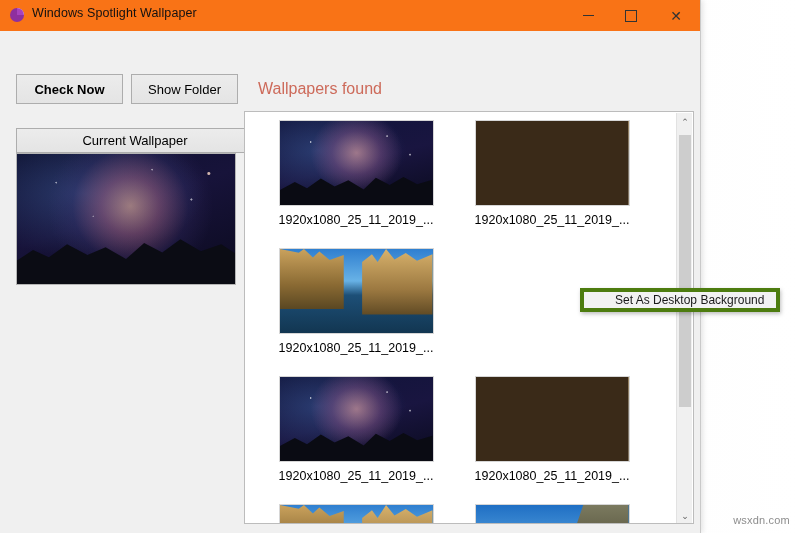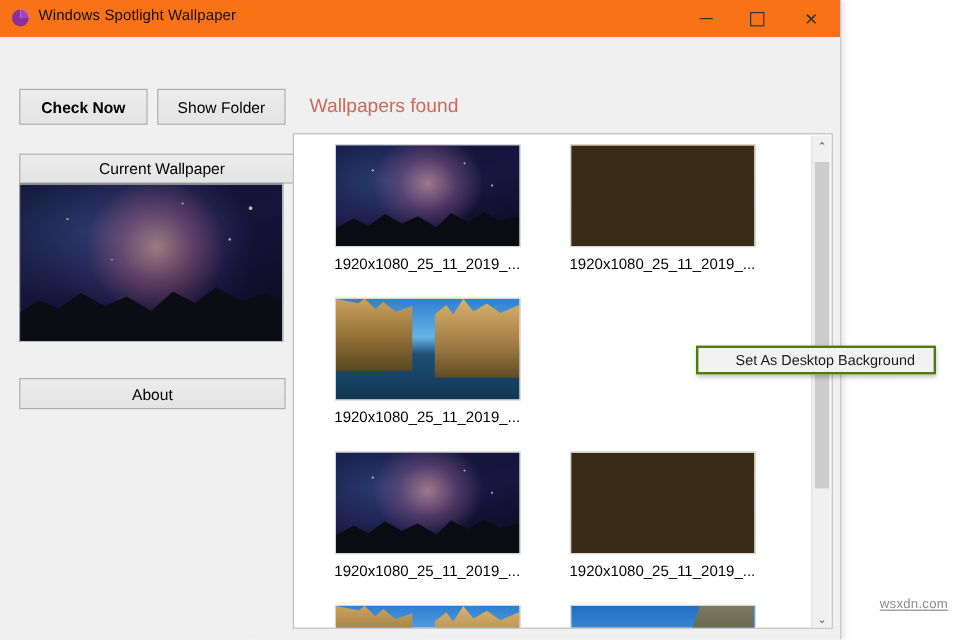--- a/index.html
+++ b/index.html
@@ -265,42 +265,41 @@
     top: 22px; height: 272px;
     background: #cdcdcd;
   }
 
   
   .ctxmenu {
     position: absolute;
     left: 580px; top: 288px;
     width: 200px; height: 24px;
     background: #f2f2f2;
-    border: 2px solid #4d7c0f;
+    border: 4px solid #4d7c0f;
     box-shadow: 1px 2px 4px rgba(0,0,0,0.25);
     box-sizing: border-box;
     z-index: 40;
   }
   .ctxitem {
     width: 100%; height: 100%;
     display: flex; align-items: center;
     padding-left: 31px;
     box-sizing: border-box;
     font-size: 12px;
     color: #1a1a1a;
     white-space: nowrap;
   }
 
   .watermark {
     position: absolute;
-    right: 10px; bottom: 23px;
+    right: 10px; bottom: 7px;
     font-size: 11px;
     color: #8d8d8d;
     letter-spacing: 0.2px;
-    text-decoration: underline;
   }
 </style>
 </head>
 <body>
 
 <div id="root">
 
   <div class="desktop-bg"></div>
 
   <div class="window">
@@ -324,21 +323,20 @@
       <div class="winbtn close" id="btn-close">
         <span class="glyph-close">✕</span>
       </div>
     </div>
 
     <div class="client">
 
       <div class="btn" id="btn-check-now">Check Now</div>
       <div class="btn" id="btn-show-folder">Show Folder</div>
       <div class="btn" id="btn-current-wp">Current Wallpaper</div>
-      <div class="btn" id="btn-about">About</div>
 
       <div class="status-label">Wallpapers found</div>
 
       <div class="preview">
         <div class="wp-milkyway"></div>
       </div>
 
       <div class="listview">
         <div class="list-inner" id="tiles">
             <div class="tile" style="left: 16px; top: 8px;">

